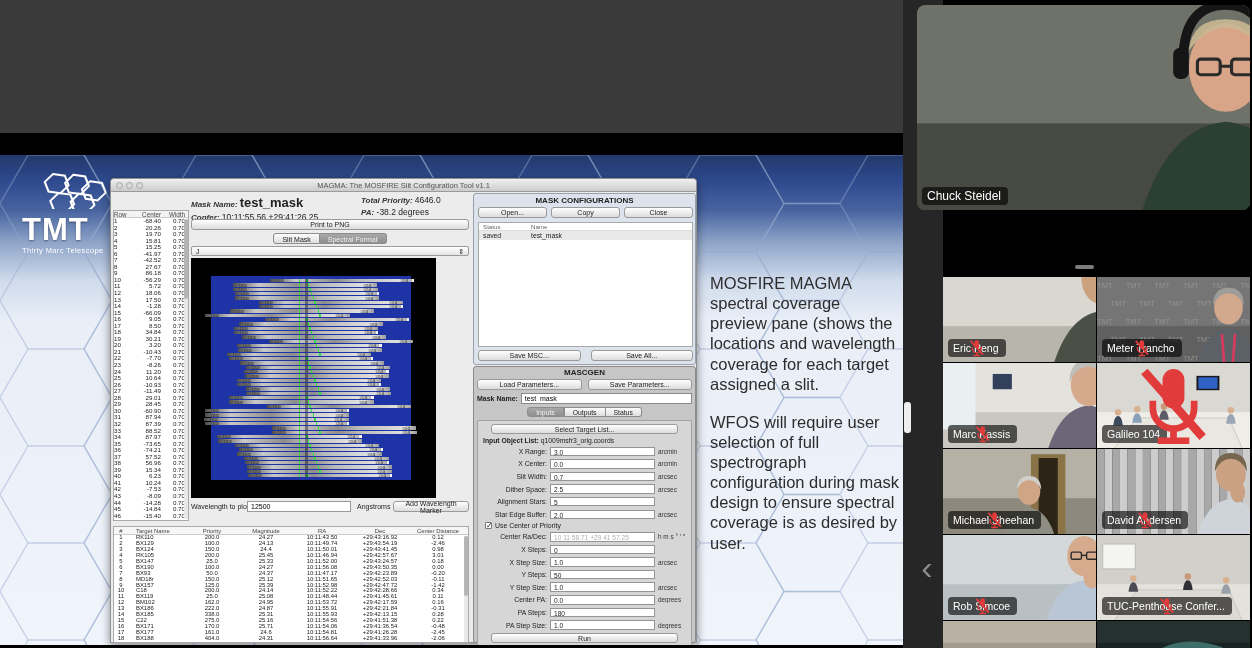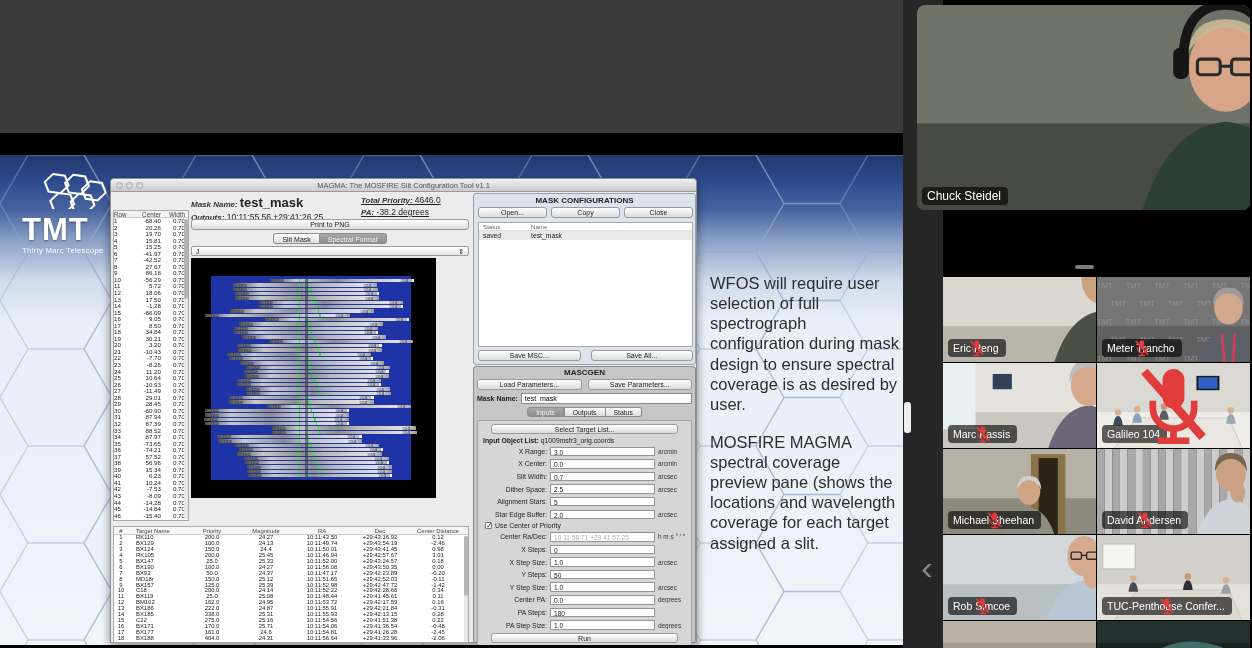--- a/index.html
+++ b/index.html
@@ -38,21 +38,21 @@
   #slit-panel{left:2px;top:31px;width:76px;height:311px;background:#fff;border:1px solid #aaa;overflow:hidden;}
   .slit-head{display:grid;grid-template-columns:14px 36px 24px;font-size:6.3px;color:#444;border-bottom:1px solid #ccc;background:#f3f3f3;height:7px;line-height:7px;}
   .slit-row{display:grid;grid-template-columns:14px 36px 24px;font-size:6.2px;line-height:6.55px;height:6.55px;color:#222;}
   .num{text-align:right;padding-right:3px;}
   #slit-scroll{position:absolute;right:0;top:8px;width:4px;height:300px;background:#e8e8e8;}
   #slit-thumb{position:absolute;right:0;top:0;width:4px;height:80px;background:#b5b5b5;border-radius:2px;}
 
   
   #mask-header{left:80px;top:16px;width:280px;height:22px;}
   .mh-left{position:absolute;left:0;top:0;}
-  .mh-right{position:absolute;left:170px;top:0;text-decoration:underline;}
+  .mh-right{position:absolute;left:170px;top:0;}
   .lbl-it{font-style:italic;font-weight:bold;font-size:8px;color:#333;}
   #mask-name-val{font-size:13px;font-weight:bold;}
   .mh-line{font-size:8.5px;margin-top:2px;}
   #print-btn{left:80px;top:40px;width:278px;height:11px;}
   .push-btn{background:linear-gradient(#ffffff,#dcdcdc);border:1px solid #9a9a9a;border-radius:3px;font-size:7px;text-align:center;color:#222;display:flex;align-items:center;justify-content:center;}
   #tabs-row{left:80px;top:54px;width:278px;height:11px;display:flex;justify-content:center;gap:0;}
   .tab{height:11px;padding:0 8px;font-size:7px;line-height:11px;border:1px solid #8d8d8d;background:linear-gradient(#fcfcfc,#dedede);color:#222;}
   .tab.sel{background:linear-gradient(#a8a8a8,#8f8f8f);color:#f2f2f2;}
   .tab:first-child{border-radius:3px 0 0 3px;}
   .tab:last-child{border-radius:0 3px 3px 0;border-left:none;}
@@ -156,22 +156,22 @@
           <path d="M46,6 L58,6 L64,15 L58,24 L46,24 L40,15 Z"></path>
           <path d="M18,22 L30,22 L36,31 L30,40 L18,40 L12,31 Z"></path>
           <path d="M38,20 L50,20 L56,29 L50,38 L38,38 L32,29 Z"></path>
         </g>
       </svg>
       <div class="word">TMT</div>
       <div class="sub">Thirty Marc Telescope</div>
     </div>
 
     <div id="slide-text" class="abs">
+      <p>MOSFIRE MAGMA spectral coverage preview pane (shows the locations and wavelength coverage for each target assigned a slit.</p>
       <p>WFOS will require user selection of full spectrograph configuration during mask design to ensure spectral coverage is as desired by user.</p>
-      <p>MOSFIRE MAGMA spectral coverage preview pane (shows the locations and wavelength coverage for each target assigned a slit.</p>
     </div>
 
     <div id="magma" class="abs">
       <div id="titlebar" class="abs">
         <span class="tl" style="left:5px"></span>
         <span class="tl" style="left:15px"></span>
         <span class="tl" style="left:25px"></span>
         <div id="win-title">MAGMA: The MOSFIRE Slit Configuration Tool v1.1</div>
       </div>
 
@@ -416,21 +416,21 @@
         <div id="slit-scroll">
             <div id="slit-thumb"></div>
           </div>
       </div>
 
       <div id="mask-header" class="abs">
         <div class="mh-left">
           <span class="lbl-it">Mask Name:</span>
           <span id="mask-name-val">test_mask</span>
           <div class="mh-line">
-            <span class="lbl-it">Outputs:</span>
+            <span class="lbl-it">Confer:</span>
             <span>10:11:55.56 +29:41:26.25</span>
           </div>
         </div>
         <div class="mh-right">
           <div>
             <span class="lbl-it">Total Priority:</span>
             <span style="font-size:8.5px">4646.0</span>
           </div>
           <div class="mh-line">
             <span class="lbl-it">PA:</span>
@@ -789,20 +789,26 @@
               <span class="llab" style="left:6px">11526</span>
               <span class="rlab" style="right:6px">13244</span>
               <span class="tick" style="left:51.1609px"></span>
               <span class="tick" style="left:58.51089999999999px"></span>
               <span class="cstrip" style="left:57.28590000000001px"></span>
               <span class="cap"></span>
             </div>
           </div>
       </div>
 
+      <div id="wave-row" class="abs">
+        <span id="wave-label">Wavelength to plot:</span>
+        <input id="wave-input" value="12500" style="">
+        <span id="wave-units">Angstroms</span>
+        <div id="wave-btn" class="push-btn">Add Wavelength Marker</div>
+      </div>
 
       <div id="target-panel" class="abs">
         <div class="tt-head">
           <span class="ctr">#</span>
           <span style="padding-left:8px">Target Name</span>
           <span class="ctr">Priority</span>
           <span class="ctr">Magnitude</span>
           <span class="ctr">RA</span>
           <span class="ctr">Dec</span>
           <span class="ctr">Center Distance</span>

